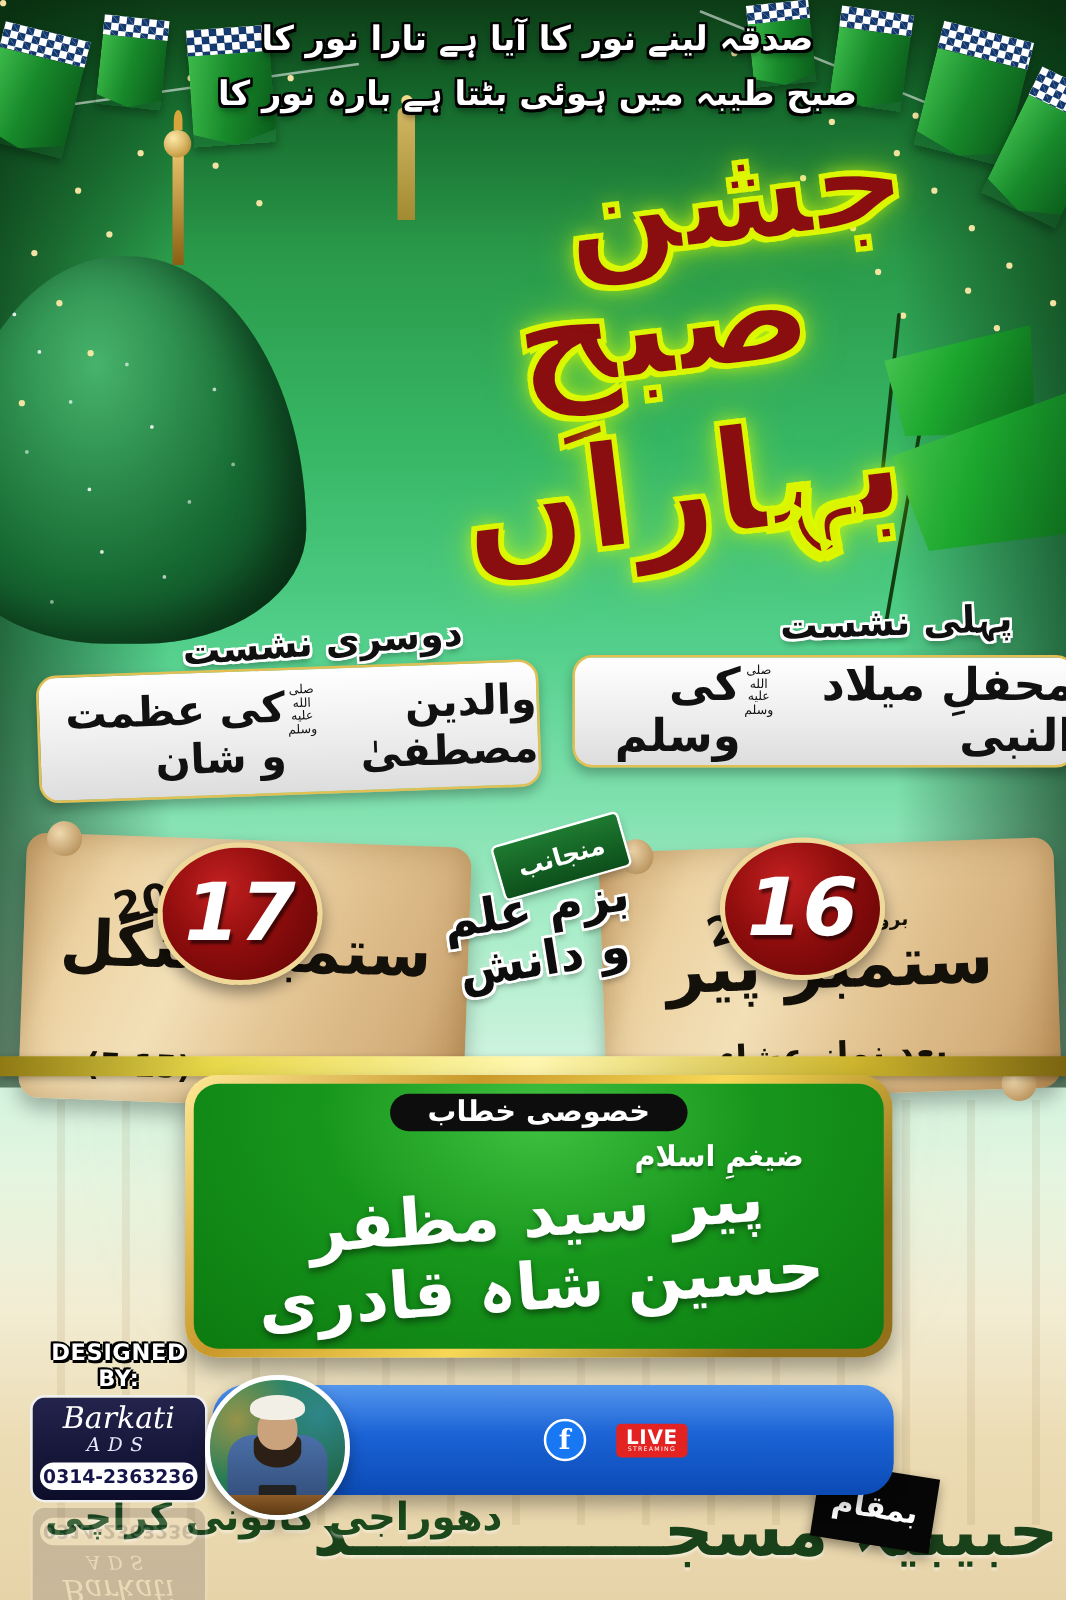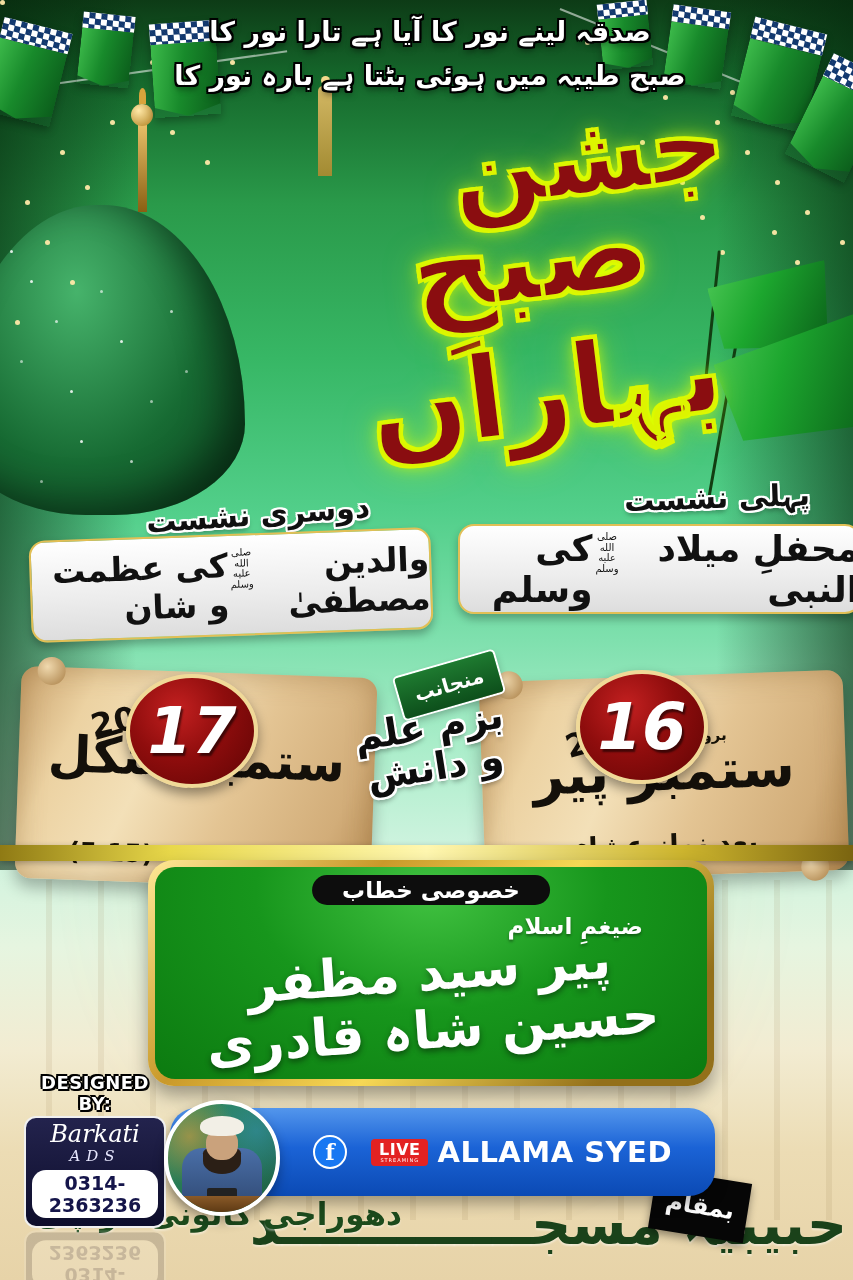--- a/index.html
+++ b/index.html
@@ -127,21 +127,21 @@
   .speaker-name{position:absolute;top:76px;left:10px;right:10px;color:#fff;font-size:52px;font-weight:bold;
     text-align:center;transform:rotate(-4deg);line-height:1.12;text-shadow:0 3px 6px rgba(0,0,0,.45);}
   
   .designer{top:1072px;left:24px;width:142px;text-align:center;z-index:4;}
   .des-head{font-size:18px;font-weight:bold;color:#fff;letter-spacing:.5px;
     text-shadow:-2px 0 0 #000,2px 0 0 #000,0 -2px 0 #000,0 2px 0 #000,2px 2px 0 #000,-2px -2px 0 #000;}
   .des-box{margin-top:2px;background:linear-gradient(180deg,#23234d,#0d0d2b);border:2px solid #f0f0f0;
     border-radius:12px;padding:4px 6px 8px;}
   .des-name{font-family:"DejaVu Serif",serif;font-style:italic;font-size:24px;color:#fff;line-height:1.05;}
   .des-sub{font-family:"DejaVu Serif",serif;font-style:italic;font-size:15px;color:#e8e8ff;letter-spacing:6px;}
-  .des-phone{margin-top:5px;background:#fff;border-radius:14px;color:#15154a;font-size:19px;font-weight:bold;padding:2px 2px;}
+  .des-phone{margin-top:5px;background:#fff;border-radius:14px;color:#15154a;font-size:15px;font-weight:bold;padding:2px 2px;}
   .des-reflect{transform:scaleY(-1);opacity:.15;margin-top:2px;filter:blur(.6px);}
   
   .livebar{top:1108px;left:170px;width:545px;height:88px;border-radius:26px;z-index:3;
     background:linear-gradient(180deg,#5396ec 0%,#1b63d6 45%,#0b4ab4 100%);
     box-shadow:0 8px 14px rgba(0,0,0,.3);display:flex;flex-direction:column;justify-content:center;
     padding-left:100px;box-sizing:border-box;color:#fff;}
   .lb1{display:flex;align-items:center;justify-content:center;gap:9px;}
   .fbc{width:30px;height:30px;border-radius:50%;background:#1877f2;border:2px solid #fff;color:#fff;
     font-weight:bold;font-size:22px;display:flex;align-items:center;justify-content:center;
     font-family:"DejaVu Serif",serif;}
@@ -296,21 +296,20 @@
     </div>
   </div>
 
   <div class="abs livebar">
     <div class="lb1">
       <span class="fbc">f</span>
       <span class="liveb">
         <span class="lt">LIVE</span>
         <span class="st">STREAMING</span>
       </span>
-      <span class="t1">ALLAMA SYED</span>
     </div>
   </div>
 
   <div class="abs photo">
     <div class="ph-bg2"></div>
     <div class="ph-body"></div>
     <div class="ph-beard"></div>
     <div class="ph-face"></div>
     <div class="ph-turban"></div>
     <div class="ph-laptop"></div>

